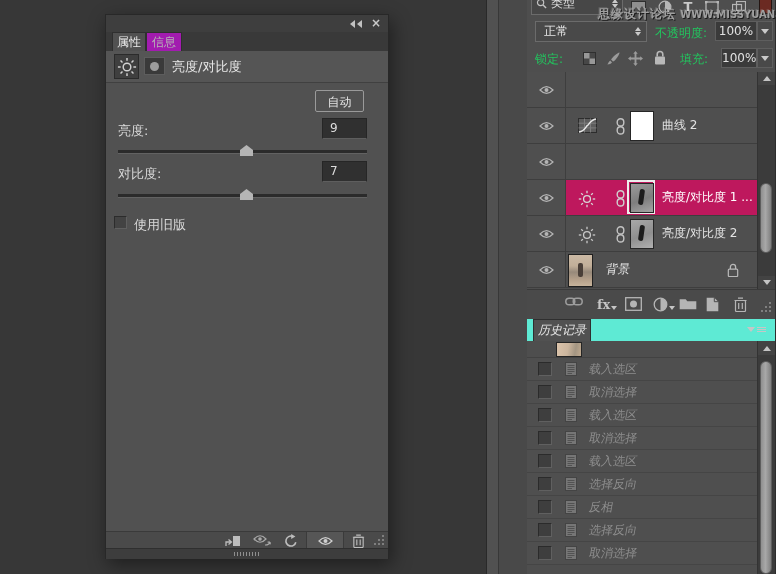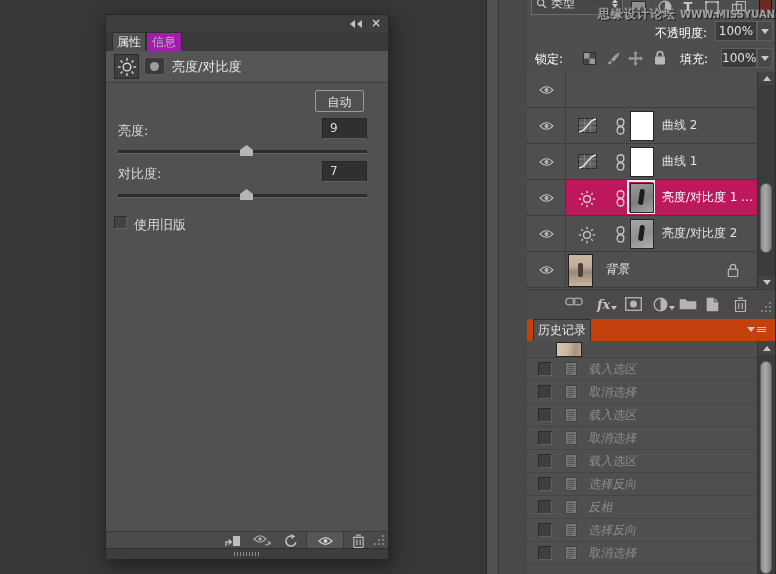--- a/index.html
+++ b/index.html
@@ -57,21 +57,21 @@
   .typebox{position:absolute;left:4px;top:-9px;width:92px;height:24px;background:#474747;border:1px solid #6b6b6b;box-sizing:border-box;
     display:flex;align-items:center;padding:0 4px;gap:4px;color:#e0e0e0;}
   .stepper{display:flex;flex-direction:column;gap:1px;margin-left:auto;}
   .stepper .u{width:0;height:0;border-left:3.5px solid transparent;border-right:3.5px solid transparent;border-bottom:4px solid #c9c9c9;}
   .stepper .d{width:0;height:0;border-left:3.5px solid transparent;border-right:3.5px solid transparent;border-top:4px solid #c9c9c9;}
   .f-ico{position:absolute;top:-4px;width:18px;height:18px;display:flex;align-items:flex-end;justify-content:center;}
   .f-toggle{position:absolute;left:232px;top:-4px;width:13px;height:18px;background:#6b2a22;border:1px solid #241512;box-sizing:border-box;}
   .blendrow{position:absolute;left:0;top:18px;right:0;height:27px;background:#4e4e4e;}
   .modesel{position:absolute;left:8px;top:3px;width:112px;height:21px;background:#494949;border:1px solid #6b6b6b;box-sizing:border-box;
     display:flex;align-items:center;padding:0 5px 0 8px;color:#e6e6e6;}
-  .rlabel{position:absolute;font-size:12px;color:#ffffff;text-align:right;}
+  .rlabel{position:absolute;font-size:12px;color:#22c55e;text-align:right;}
   .well{position:absolute;top:3px;height:20px;background:#3a3a3a;border:1px solid #5e5e5e;box-sizing:border-box;
     color:#e0e0e0;text-align:center;line-height:18px;font-size:12px;}
   .wellbtn{position:absolute;left:230px;top:3px;width:16px;height:20px;background:#494949;border:1px solid #5e5e5e;box-sizing:border-box;
     display:flex;align-items:center;justify-content:center;}
   .wellbtn i{width:0;height:0;border-left:4px solid transparent;border-right:4px solid transparent;border-top:5px solid #c9c9c9;}
   .lockrow{position:absolute;left:0;top:45px;right:0;height:27px;border-bottom:1px solid #3c3c3c;background:#4e4e4e;}
   .lk{position:absolute;top:6px;}
   
   .lrows{position:absolute;left:0;top:72px;width:230px;height:217px;}
   .lrow{position:relative;height:36px;border-bottom:1px solid #3e3e3e;box-sizing:border-box;display:flex;background:#4f4f4f;}
@@ -94,26 +94,26 @@
   .bg-lock{position:absolute;right:18px;top:11px;}
   
   .sbar{position:absolute;width:18px;background:#3b3b3b;border-left:1px solid #333;box-sizing:border-box;}
   .sbtn{position:absolute;left:0;right:0;height:13px;background:#434343;display:flex;align-items:center;justify-content:center;}
   .sbtn .up{width:0;height:0;border-left:4px solid transparent;border-right:4px solid transparent;border-bottom:5px solid #c4c4c4;}
   .sbtn .dn{width:0;height:0;border-left:4px solid transparent;border-right:4px solid transparent;border-top:5px solid #c4c4c4;}
   .sth{position:absolute;left:2px;width:12px;background:linear-gradient(90deg,#8f8f8f,#a8a8a8 45%,#7f7f7f);border:1px solid #5e5e5e;border-radius:7px;box-sizing:border-box;}
   .lay-sbar{left:230px;top:72px;height:217px;}
   .ltoolbar{position:absolute;left:0;top:289px;right:0;height:30px;background:#4a4a4a;border-top:1px solid #3a3a3a;box-sizing:border-box;}
   .lt-ico{position:absolute;top:7px;display:flex;align-items:center;}
-  .fxtxt{font-style:italic;font-weight:bold;color:#c5c5c5;font-size:13px;font-family:"DejaVu Serif","Liberation Serif",serif;}
+  .fxtxt{font-weight:bold;color:#c5c5c5;font-size:13px;font-family:"DejaVu Serif","Liberation Serif",serif;}
   .mini-d{width:0;height:0;border-left:3px solid transparent;border-right:3px solid transparent;border-top:4px solid #c5c5c5;margin:6px 0 0 1px;}
 
   
   .history{position:absolute;left:527px;top:319px;width:249px;height:255px;background:#4e4e4e;border-right:1px solid #2d2d2d;box-sizing:border-box;}
-  .h-header{position:absolute;left:0;top:0;right:0;height:22px;background:#c2410c;border-bottom:1px solid #2f2f2f;}
+  .h-header{position:absolute;left:0;top:0;right:0;height:22px;background:#5eead4;border-bottom:1px solid #2f2f2f;font-style:italic;}
   .h-tab{position:absolute;left:6px;top:0;width:58px;height:22px;background:#515151;border:1px solid #2f2f2f;border-bottom:none;
     box-sizing:border-box;color:#e6e6e6;text-align:center;line-height:21px;font-size:12px;}
   .h-flyout{right:9px;top:8px;}
   .h-body{position:absolute;left:0;top:22px;right:0;bottom:0;overflow:hidden;background:#4e4e4e;}
   .snaprow{position:relative;height:16px;border-bottom:1px solid #424242;}
   .snapthumb{position:absolute;left:29px;top:1px;width:24px;height:13px;border:1px solid #252525;
     background:linear-gradient(100deg,#dcc4ab,#ccb69e 45%,#a39582 75%,#bfa98f);}
   .hrow{position:relative;height:23px;border-bottom:1px solid #454545;box-sizing:border-box;width:230px;background:#4f4f4f;}
   .hrow.sel{background:#54617a;}
   .hcb{position:absolute;left:11px;top:4px;width:14px;height:14px;background:#3e3e3e;box-sizing:border-box;
@@ -286,20 +286,27 @@
       <span class="f-ico" style="left:203px;">
         <svg width="14" height="13" viewBox="0 0 14 13">
             <rect x="0.5" y="3.5" width="9" height="9" fill="none" stroke="#b5b5b5" stroke-width="1.2"></rect>
             <rect x="4.5" y="0.5" width="9" height="9" fill="none" stroke="#b5b5b5" stroke-width="1.2"></rect>
           </svg>
       </span>
       <span class="f-toggle"></span>
     </div>
 
     <div class="blendrow">
+      <div class="modesel">
+        <span>正常</span>
+        <span class="stepper">
+            <i class="u"></i>
+            <i class="d"></i>
+          </span>
+      </div>
       <span class="rlabel" style="left:128px;top:7px;">不透明度:</span>
       <div class="well" style="left:188px;width:42px;">100%</div>
       <div class="wellbtn">
           <i></i>
         </div>
     </div>
 
     <div class="lockrow">
       <span class="rlabel lk" style="left:8px;">锁定:</span>
       <span class="lk" style="left:56px;top:7px;">
@@ -372,39 +379,20 @@
           <span class="lname">曲线 2</span>
         </div>
       </div>
 
       <div class="lrow">
         <div class="eyecell">
           <svg width="15" height="10" viewBox="0 0 15 10">
               <path d="M1 5 Q7.5 -1.8 14 5 Q7.5 11.8 1 5 Z" fill="none" stroke="#b4b4b4" stroke-width="1.2"></path>
               <circle cx="7.5" cy="5" r="2" fill="#b4b4b4"></circle>
             </svg>
-        </div>
-        <div class="lcontent">
-          <span class="adjic">
-            <svg width="19" height="15" viewBox="0 0 19 15">
-                <rect x="0.5" y="0.5" width="18" height="14" fill="#5d5d5d" stroke="#2c2c2c"></rect>
-                <path d="M0.5 5.2 H18.5 M0.5 9.9 H18.5 M6.5 0.5 V14.5 M12.5 0.5 V14.5" stroke="#7d7d7d" stroke-width="1"></path>
-                <path d="M1 14 C7 13 8 8 9.5 7.5 C11 7 12 2 18 1" fill="none" stroke="#e9e9e9" stroke-width="1.5"></path>
-              </svg>
-          </span>
-          <span class="chainic">
-            <svg width="9" height="17" viewBox="0 0 9 17">
-                <g fill="none" stroke="#c3c3c3" stroke-width="1.4">
-                  <rect x="1.2" y="0.8" width="6.6" height="7.2" rx="3.3"></rect>
-                  <rect x="1.2" y="8.8" width="6.6" height="7.2" rx="3.3"></rect>
-                </g>
-              </svg>
-          </span>
-          <span class="mthumb"></span>
-          <span class="lname">曲线 1</span>
         </div>
       </div>
 
       <div class="lrow sel">
         <div class="eyecell">
           <svg width="15" height="10" viewBox="0 0 15 10">
               <path d="M1 5 Q7.5 -1.8 14 5 Q7.5 11.8 1 5 Z" fill="none" stroke="#b4b4b4" stroke-width="1.2"></path>
               <circle cx="7.5" cy="5" r="2" fill="#b4b4b4"></circle>
             </svg>
         </div>

